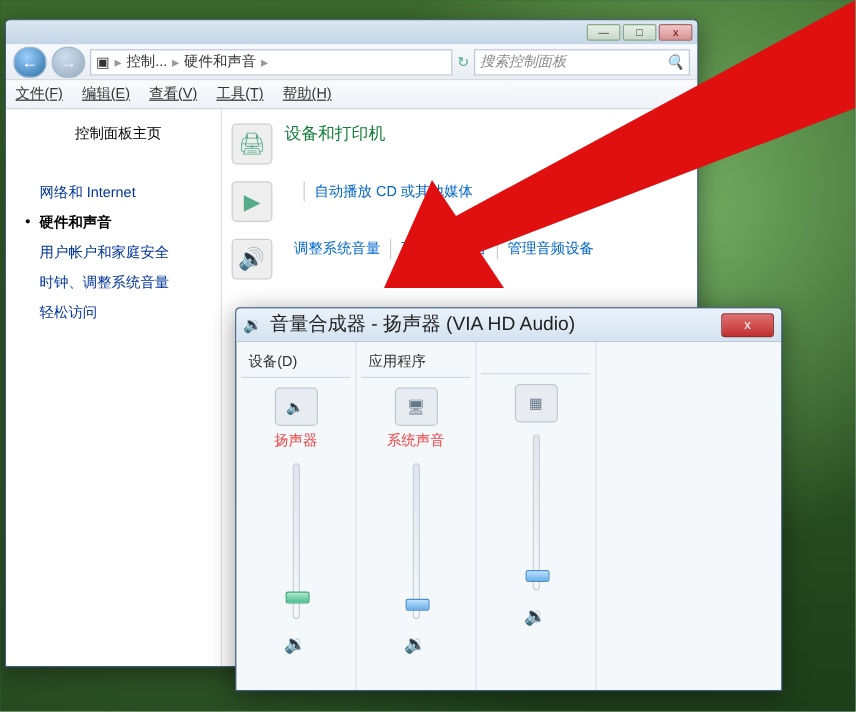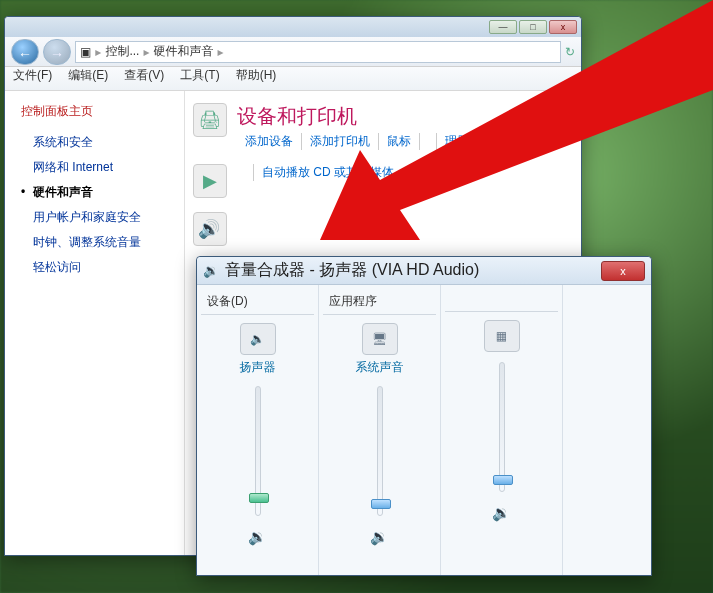--- a/index.html
+++ b/index.html
@@ -10,47 +10,47 @@
   .cp-window { left: 4px; top: 16px; width: 578px; height: 540px; }
   .titlebar { height: 20px; background: linear-gradient(#dbe6f0,#c4d5e6); border-radius: 4px 4px 0 0; display:flex; justify-content:flex-end; align-items:center; padding-right:4px; gap:2px;}
   .tbtn { width:28px; height:14px; border:1px solid #8a8; background:linear-gradient(#e8f0e8,#c8d8c8); border-radius:2px; display:flex; align-items:center; justify-content:center; font-size:9px; color:#333;}
   .tbtn.cl{ background:linear-gradient(#f0c8c8,#d89090); border-color:#a66; color:#600;}
   .nav { height:30px; background:linear-gradient(#f7f9fc,#e8edf3); border-bottom:1px solid #d0d0d0; display:flex; align-items:center; padding:0 6px; gap:4px;}
   .navbtn { width:28px; height:26px; border-radius:14px; border:1px solid #9db8d0; background:radial-gradient(circle at 40% 30%,#9ad0ff,#2a6aa0); display:flex; align-items:center; justify-content:center; color:#fff; font-size:14px;}
   .navbtn.fwd { background:radial-gradient(circle at 40% 30%,#cde,#9ab); color:#eef;}
   .addr { flex:1; height:22px; border:1px solid #b8c8d8; background:#fff; display:flex; align-items:center; font-size:12px; padding:0 4px; gap:4px; color:#333;}
   .addr .sep{color:#999;}
   .search { width:180px; height:22px; border:1px solid #b8c8d8; background:#fff; display:flex; align-items:center; padding:0 4px; color:#888; font-size:12px; font-style:italic;}
-  .menubar { height:24px; background:linear-gradient(#f9fbfd,#eef2f6); border-bottom:1px solid #d8d8d8; display:flex; align-items:flex-start; padding:0 8px; gap:16px; font-size:12px; color:#333;}
+  .menubar { height:24px; background:linear-gradient(#f9fbfd,#eef2f6); border-bottom:1px solid #d8d8d8; display:flex; align-items:center; padding:0 8px; gap:16px; font-size:12px; color:#333;text-decoration:underline;}
   .body { display:flex; height: calc(100% - 74px); }
   .sidebar { width:180px; border-right:1px solid #e0e0e0; padding:12px 8px 8px 16px; font-size:12px;}
-  .sidebar .hd { color:#b91c1c; margin-bottom:10px;}
+  .sidebar .hd { color:#000000; margin-bottom:28px;text-align:center;}
   .sidebar .item { color:#003399; padding:4px 0 4px 12px; cursor:pointer;}
   .sidebar .item.active { color:#000; font-weight:bold; position:relative;}
   .sidebar .item.active::before{content:"•"; position:absolute; left:0; color:#000;}
   .content { flex:1; padding:12px 8px; font-size:12px;}
   .cat { display:flex; gap:10px; margin-bottom:14px;}
   .caticon { width:34px; height:34px; background:#eee; border:1px solid #ccc; border-radius:4px; display:flex; align-items:center; justify-content:center; font-size:18px; color:#5a8;}
-  .catbody .title { color:#be185d; font-size:20px; margin-bottom:3px;}
+  .catbody .title { color:#15803d; font-size:14px; margin-bottom:3px;text-align:center;}
   .links { display:flex; flex-wrap:wrap; gap:0; color:#0066cc;}
   .links span { padding:0 8px; border-right:1px solid #ccc;}
   .links span:last-child{border:none;}
   
   .arrow-wrap{position:absolute; left:0; top:0; width:713px; height:593px; pointer-events:none; z-index:50;}
   
   .vm-window { left:196px; top:256px; width:456px; height:320px; z-index:10; background:#f4f8fb;}
   .vm-title { height:28px; background:linear-gradient(#eaf2fa,#d4e2f0); border-bottom:1px solid #b8c8d8; display:flex; align-items:center; padding:0 6px; gap:6px; border-radius:4px 4px 0 0;}
   .vm-title .ticon{width:16px; height:16px; color:#3a7; font-size:13px; display:flex;align-items:center;justify-content:center;}
   .vm-title .txt{flex:1; font-size:16px; color:#222;}
   .vm-close{ width:44px; height:20px; background:linear-gradient(#e07070,#c23030); border:1px solid #903030; border-radius:3px; color:#fff; display:flex; align-items:center; justify-content:center; font-size:11px;}
   .vm-body{display:flex; height:calc(100% - 28px);}
-  .vm-col{ width:122px; border-right:1px solid #d8e0e8; padding:8px 4px; text-align:center; font-size:12px; position:relative;}
+  .vm-col{ width:100px; border-right:1px solid #d8e0e8; padding:8px 4px; text-align:center; font-size:12px; position:relative;}
   .vm-hdr{ font-size:12px; color:#333; border-bottom:1px solid #d0d8e0; padding-bottom:4px; margin-bottom:8px; text-align:left; padding-left:6px;}
   .vm-icon{ width:36px; height:32px; margin:0 auto 4px; background:#e8ecf0; border:1px solid #c0c8d0; border-radius:4px; display:flex; align-items:center; justify-content:center; color:#678;}
-  .vm-label{ margin-bottom:10px; color:#0369a1;}
+  .vm-label{ margin-bottom:10px; color:#ef4444;}
   .slider-track{ width:6px; height:130px; background:linear-gradient(#e0e6ec,#f4f8fc); border:1px solid #c8d0d8; border-radius:3px; margin:0 auto; position:relative;}
   .slider-thumb{ position:absolute; left:-7px; width:20px; height:10px; background:linear-gradient(#bde0ff,#6ab0e8); border:1px solid #4a90c8; border-radius:2px;}
   .slider-thumb.master{ bottom:12px; background:linear-gradient(#aee8cc,#4ac090); border-color:#3aa070;}
   .slider-thumb.app{ bottom:6px;}
   .mute{ margin-top:12px; color:#0088dd; font-size:15px;}
 </style>
 </head>
 <body>
 <div class="forest"></div>
 
@@ -65,64 +65,65 @@
     <div class="navbtn fwd">→</div>
     <div class="addr">
       <span>▣</span>
       <span class="sep">▸</span>
       <span>控制...</span>
       <span class="sep">▸</span>
       <span>硬件和声音</span>
       <span class="sep">▸</span>
     </div>
     <span style="color:#5a8;font-size:12px;">↻</span>
+    <div class="search">
+      <span>搜索控制面板</span>
+      <span style="margin-left:auto;">🔍</span>
+    </div>
   </div>
   <div class="menubar">
     <span>文件(F)</span>
     <span>编辑(E)</span>
     <span>查看(V)</span>
     <span>工具(T)</span>
     <span>帮助(H)</span>
   </div>
   <div class="body">
     <div class="sidebar">
       <div class="hd">控制面板主页</div>
-      <div class="item">系统和安全</div>
       <div class="item">网络和 Internet</div>
       <div class="item active">硬件和声音</div>
       <div class="item">用户帐户和家庭安全</div>
       <div class="item">时钟、调整系统音量</div>
       <div class="item">轻松访问</div>
     </div>
     <div class="content">
       <div class="cat">
         <div class="caticon">🖨</div>
         <div class="catbody">
           <div class="title">设备和打印机</div>
-          <div class="links">
-            <span>添加设备</span>
-            <span>添加打印机</span>
-            <span>鼠标</span>
-            <span></span>
-            <span>理器</span>
-          </div>
         </div>
       </div>
       <div class="cat">
         <div class="caticon">▶</div>
         <div class="catbody">
           <div class="links">
             <span></span>
             <span>自动播放 CD 或其他媒体</span>
           </div>
         </div>
       </div>
       <div class="cat">
         <div class="caticon">🔊</div>
         <div class="catbody">
+          <div class="links">
+            <span>调整系统音量</span>
+            <span>更改系统声音</span>
+            <span>管理音频设备</span>
+          </div>
         </div>
       </div>
     </div>
   </div>
 </div>
 
 <div class="window vm-window">
   <div class="vm-title">
     <div class="ticon">🔉</div>
     <div class="txt">音量合成器 - 扬声器 (VIA HD Audio)</div>

